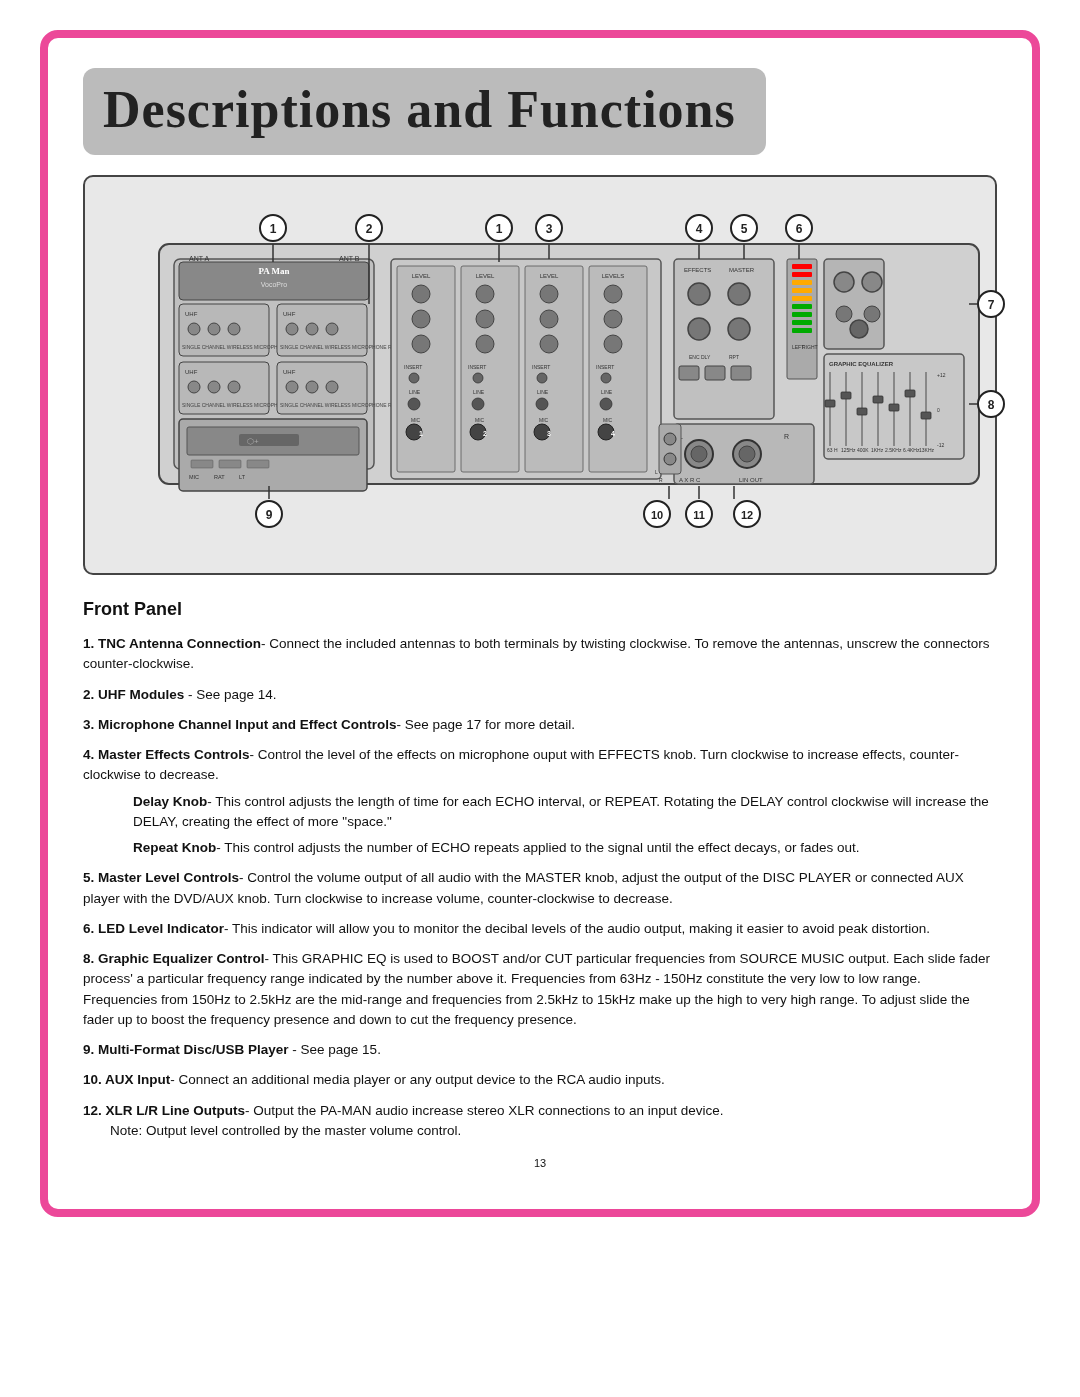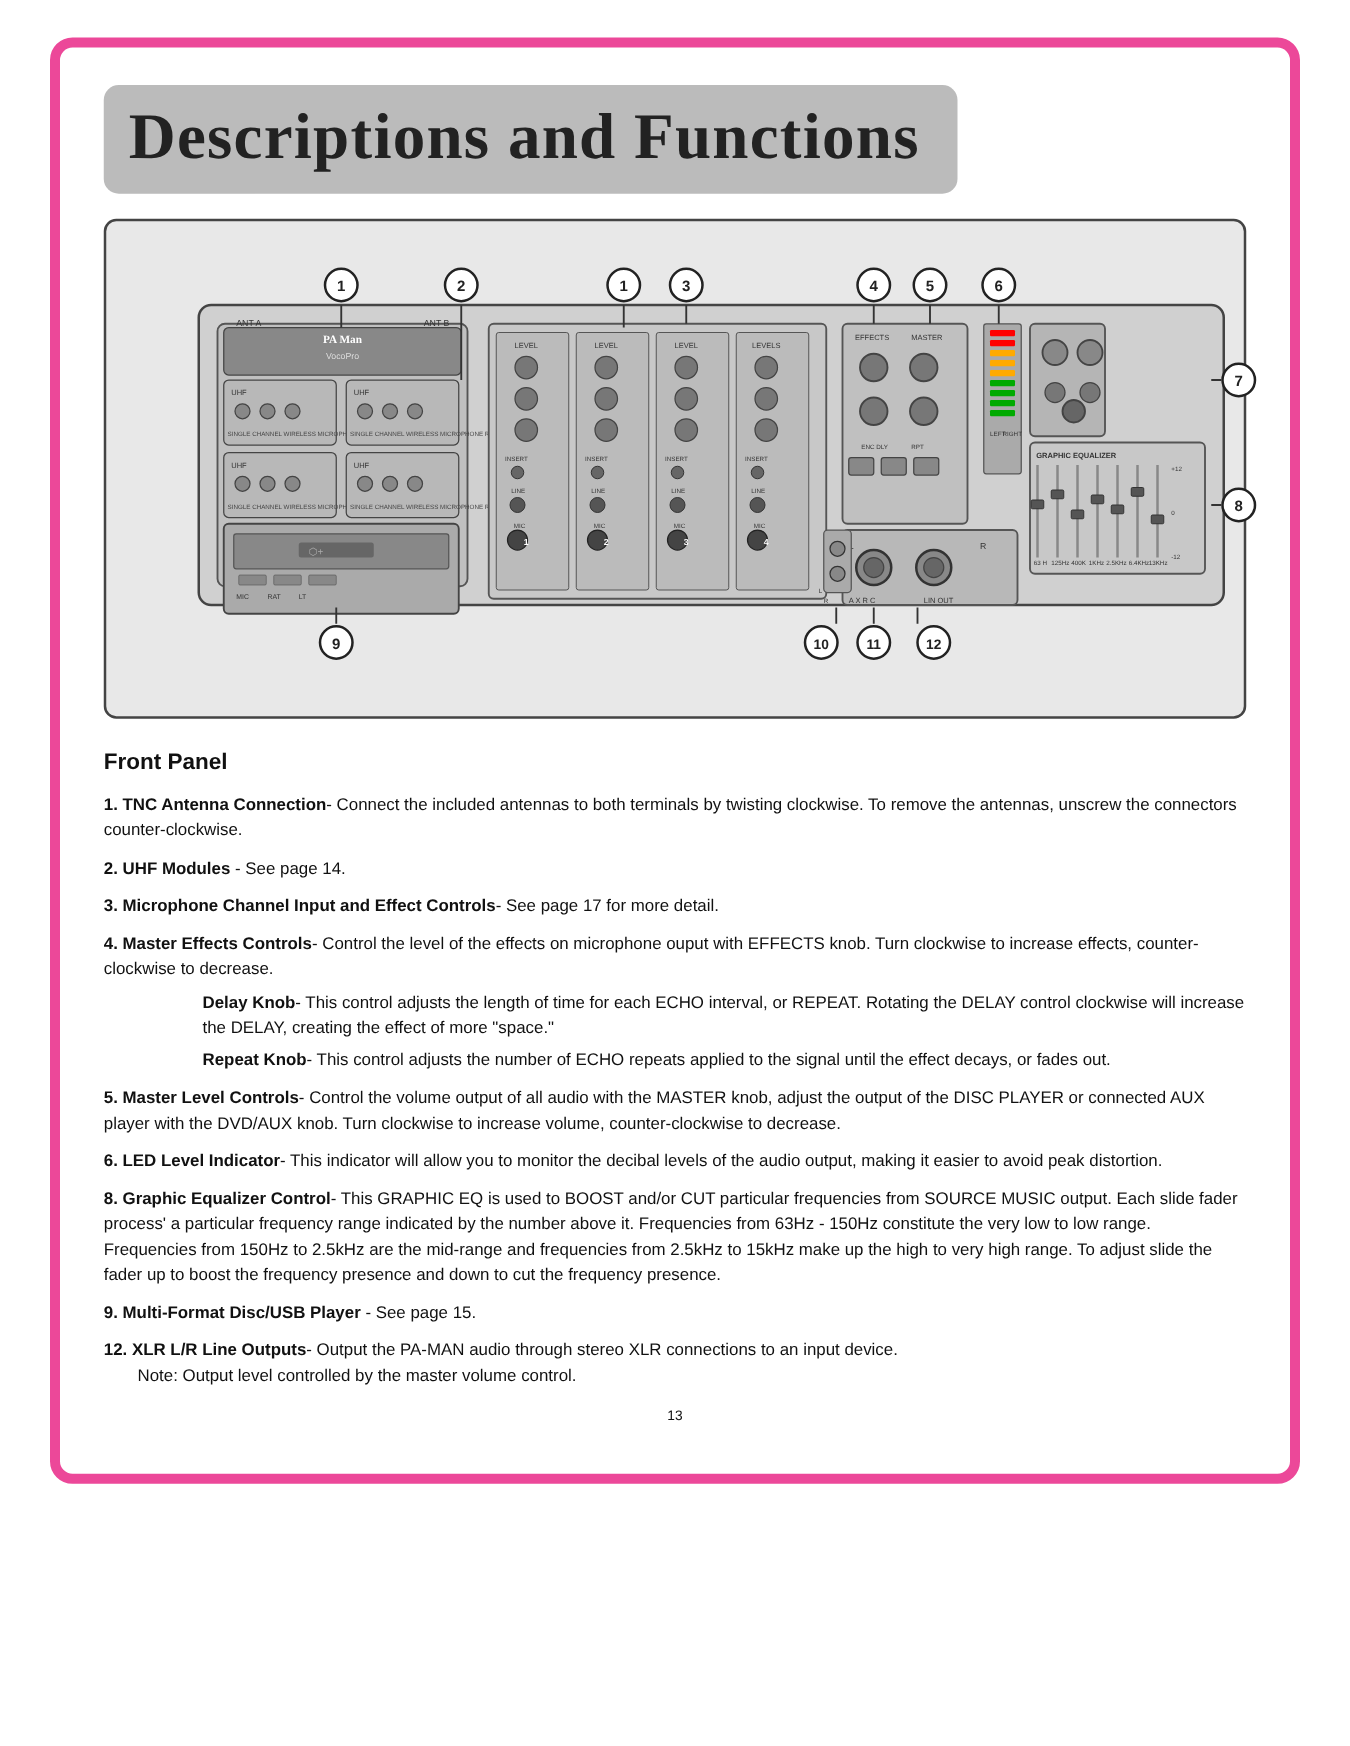--- a/index.html
+++ b/index.html
@@ -71,21 +71,21 @@
       margin-bottom: 10px;
       line-height: 1.5;
       font-size: 13.5px;
     }
 
     .description-list li .item-num {
       font-weight: bold;
     }
 
     .sub-item {
-      margin-left: 79px;
+      margin-left: 50px;
       margin-top: 6px;
       margin-bottom: 6px;
       font-size: 13.5px;
       line-height: 1.5;
     }
 
     .sub-item .sub-label {
       font-weight: bold;
     }
 
@@ -400,24 +400,27 @@
 
 
       <li>
         <span class="item-num">8. </span><strong>Graphic Equalizer Control</strong><span>- This GRAPHIC EQ is used to BOOST and/or CUT particular frequencies from SOURCE MUSIC output. Each slide fader process' a particular frequency range indicated by the number above it. Frequencies from 63Hz - 150Hz constitute the very low to low range. Frequencies from 150Hz to 2.5kHz are the mid-range and frequencies from 2.5kHz to 15kHz make up the high to very high range. To adjust slide the fader up to boost the frequency presence and down to cut the frequency presence.</span>
       </li>
 
       <li>
         <span class="item-num">9. </span><strong>Multi-Format Disc/USB Player</strong><span> - See page 15.</span>
       </li>
 
-
-
-      <li>
-        <span class="item-num">12. </span><strong>XLR L/R Line Outputs</strong><span>- Output the PA-MAN audio through stereo XLR connections to an input device.</span>
+      <li>
+        <span class="item-num">10. </span><strong>AUX Input</strong><span>- Connect an additional media player or any output device to the RCA audio inputs.</span>
+      </li>
+
+
+      <li>
+        <span class="item-num">12. </span><strong>XLR L/R Line Outputs</strong><span>- Output the PA-MAN audio increase stereo XLR connections to an input device.</span>
         <br>
         <span style="margin-left:2em;display:inline-block;">Note: Output level controlled by the master volume control.</span>
       </li>
 
     </ol>
   </div>
 
   <div class="page-num">13</div>
 </div>
 

